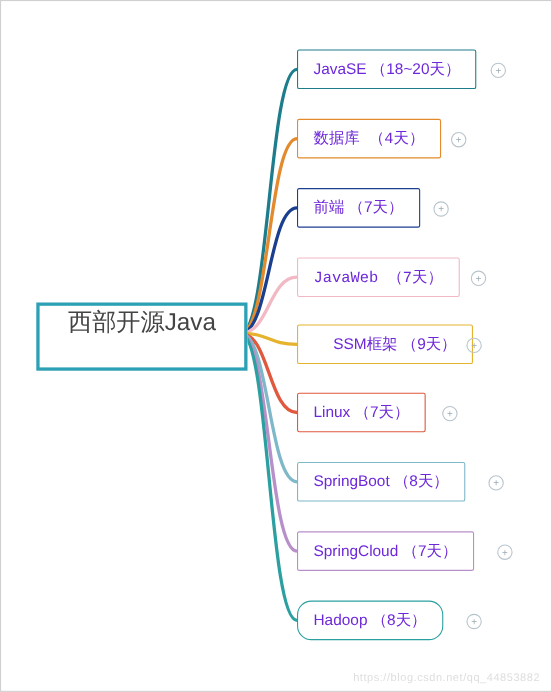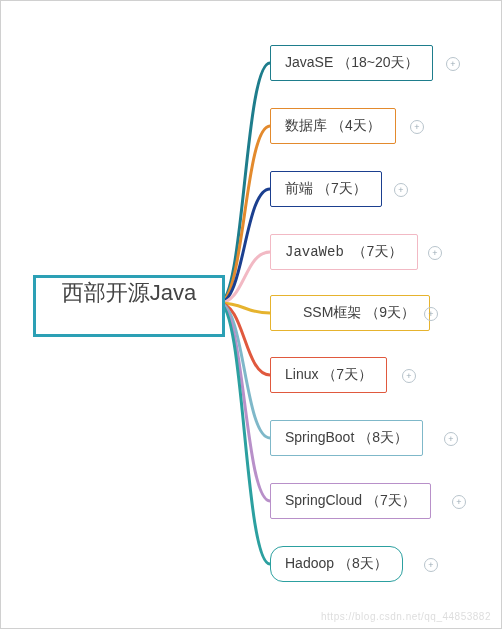--- a/index.html
+++ b/index.html
@@ -1,19 +1,19 @@
 <!DOCTYPE html>
 <html><head>
 <meta charset="utf-8">
 <style>
   html,body{margin:0;padding:0;width:502px;height:629px;font-family:"Microsoft YaHei","PingFang SC",Arial,sans-serif;background:#fff;position:relative}
   .canvas{position:relative;width:502px;height:629px;border:1px solid #d0d0d0;box-sizing:border-box;overflow:hidden}
   svg.connectors{position:absolute;left:0;top:0;width:502px;height:629px}
   .root-node{position:absolute;left:32px;top:274px;width:186px;height:56px;border:3px solid #2ca0b5;background:#fff;display:flex;justify-content:center;font-size:22px;color:#444}
-  .child-node{position:absolute;border:1px solid;background:#fff;padding:8px 14px;font-size:14px;color:#404040;border-radius:2px;white-space:nowrap}
+  .child-node{position:absolute;border:1px solid;background:#fff;padding:8px 14px;font-size:14px;color:#6d28d9;border-radius:2px;white-space:nowrap}
   .plus{position:absolute;width:12px;height:12px;border:1px solid #b8c4cc;border-radius:50%;display:flex;align-items:center;justify-content:center;font-size:9px;color:#9aaab5;line-height:1}
   .watermark{position:absolute;right:10px;bottom:6px;font-size:10px;color:rgba(120,120,120,.25);letter-spacing:.5px}
 </style>
 </head>
 <body>
 
 <div class="canvas">
   <svg class="connectors">
       <path d="M 218 302 C 243.5 302, 243.5 62, 269 62" stroke="#1e7d8c" stroke-width="3" fill="none"></path>
       <path d="M 218 302 C 243.5 302, 243.5 125, 269 125" stroke="#e38a2d" stroke-width="3" fill="none"></path>
@@ -26,21 +26,21 @@
       <path d="M 218 302 C 243.5 302, 243.5 563, 269 563" stroke="#2ca0a0" stroke-width="3" fill="none"></path>
     </svg>
 
   <div class="root-node">
     <span>西部开源Java</span>
   </div>
 
   <div id="children">
       <div class="child-node" style="left: 269px; top: 44px; border-color: rgb(30, 125, 140);"><span>JavaSE （18~20天）</span></div>
       <div class="plus" style="left: 445px; top: 56px;">+</div>
-      <div class="child-node" style="left: 269px; top: 107px; border-color: rgb(227, 138, 45);"><span>数据库 （4天）</span></div>
+      <div class="child-node" style="left: 269px; top: 107px; border-color: rgb(227, 138, 45); font-family: Liberation Mono, monospace;"><span>数据库 （4天）</span></div>
       <div class="plus" style="left: 409px; top: 119px;">+</div>
       <div class="child-node" style="left: 269px; top: 170px; border-color: rgb(27, 63, 143);"><span>前端 （7天）</span></div>
       <div class="plus" style="left: 393px; top: 182px;">+</div>
       <div class="child-node" style="left: 269px; top: 233px; border-color: rgb(242, 185, 196); font-family: Liberation Mono, monospace;"><span>JavaWeb （7天）</span></div>
       <div class="plus" style="left: 427px; top: 245px;">+</div>
       <div class="child-node" style="left: 269px; top: 294px; border-color: rgb(230, 179, 46); padding-left: 32px;"><span>SSM框架 （9天）</span></div>
       <div class="plus" style="left: 423px; top: 306px;">+</div>
       <div class="child-node" style="left: 269px; top: 356px; border-color: rgb(224, 89, 62);"><span>Linux （7天）</span></div>
       <div class="plus" style="left: 401px; top: 368px;">+</div>
       <div class="child-node" style="left: 269px; top: 419px; border-color: rgb(127, 184, 201);"><span>SpringBoot （8天）</span></div>

